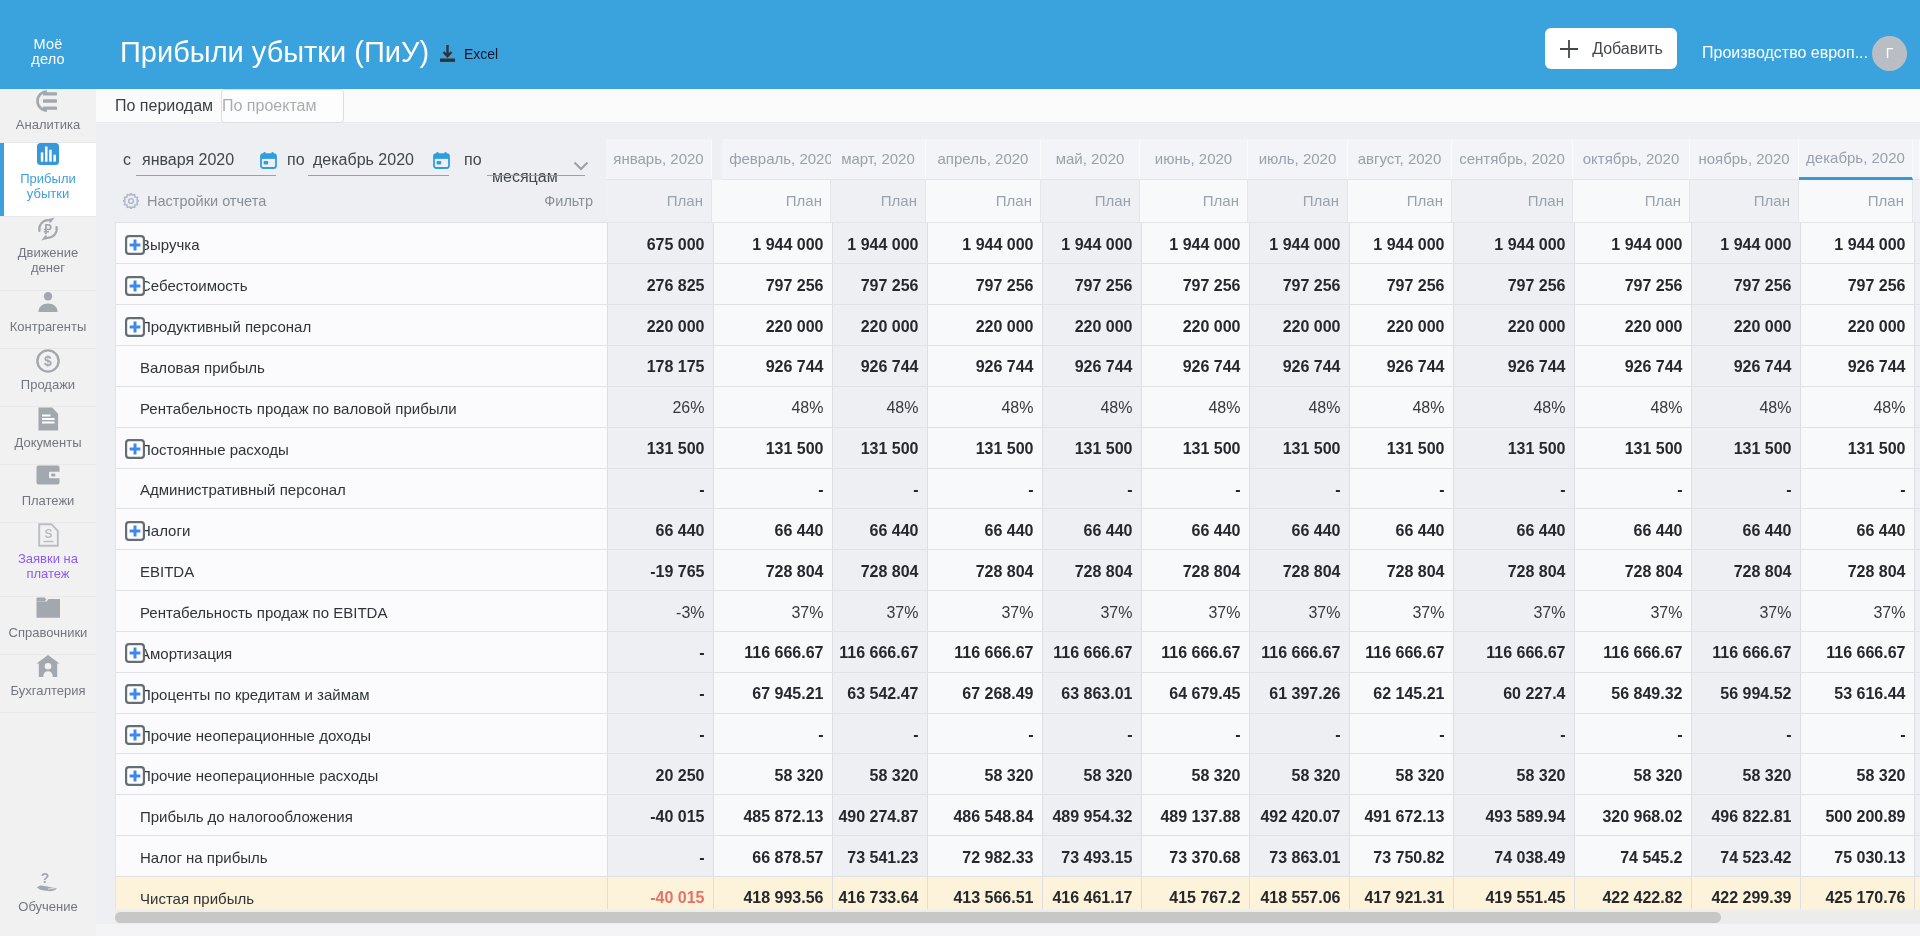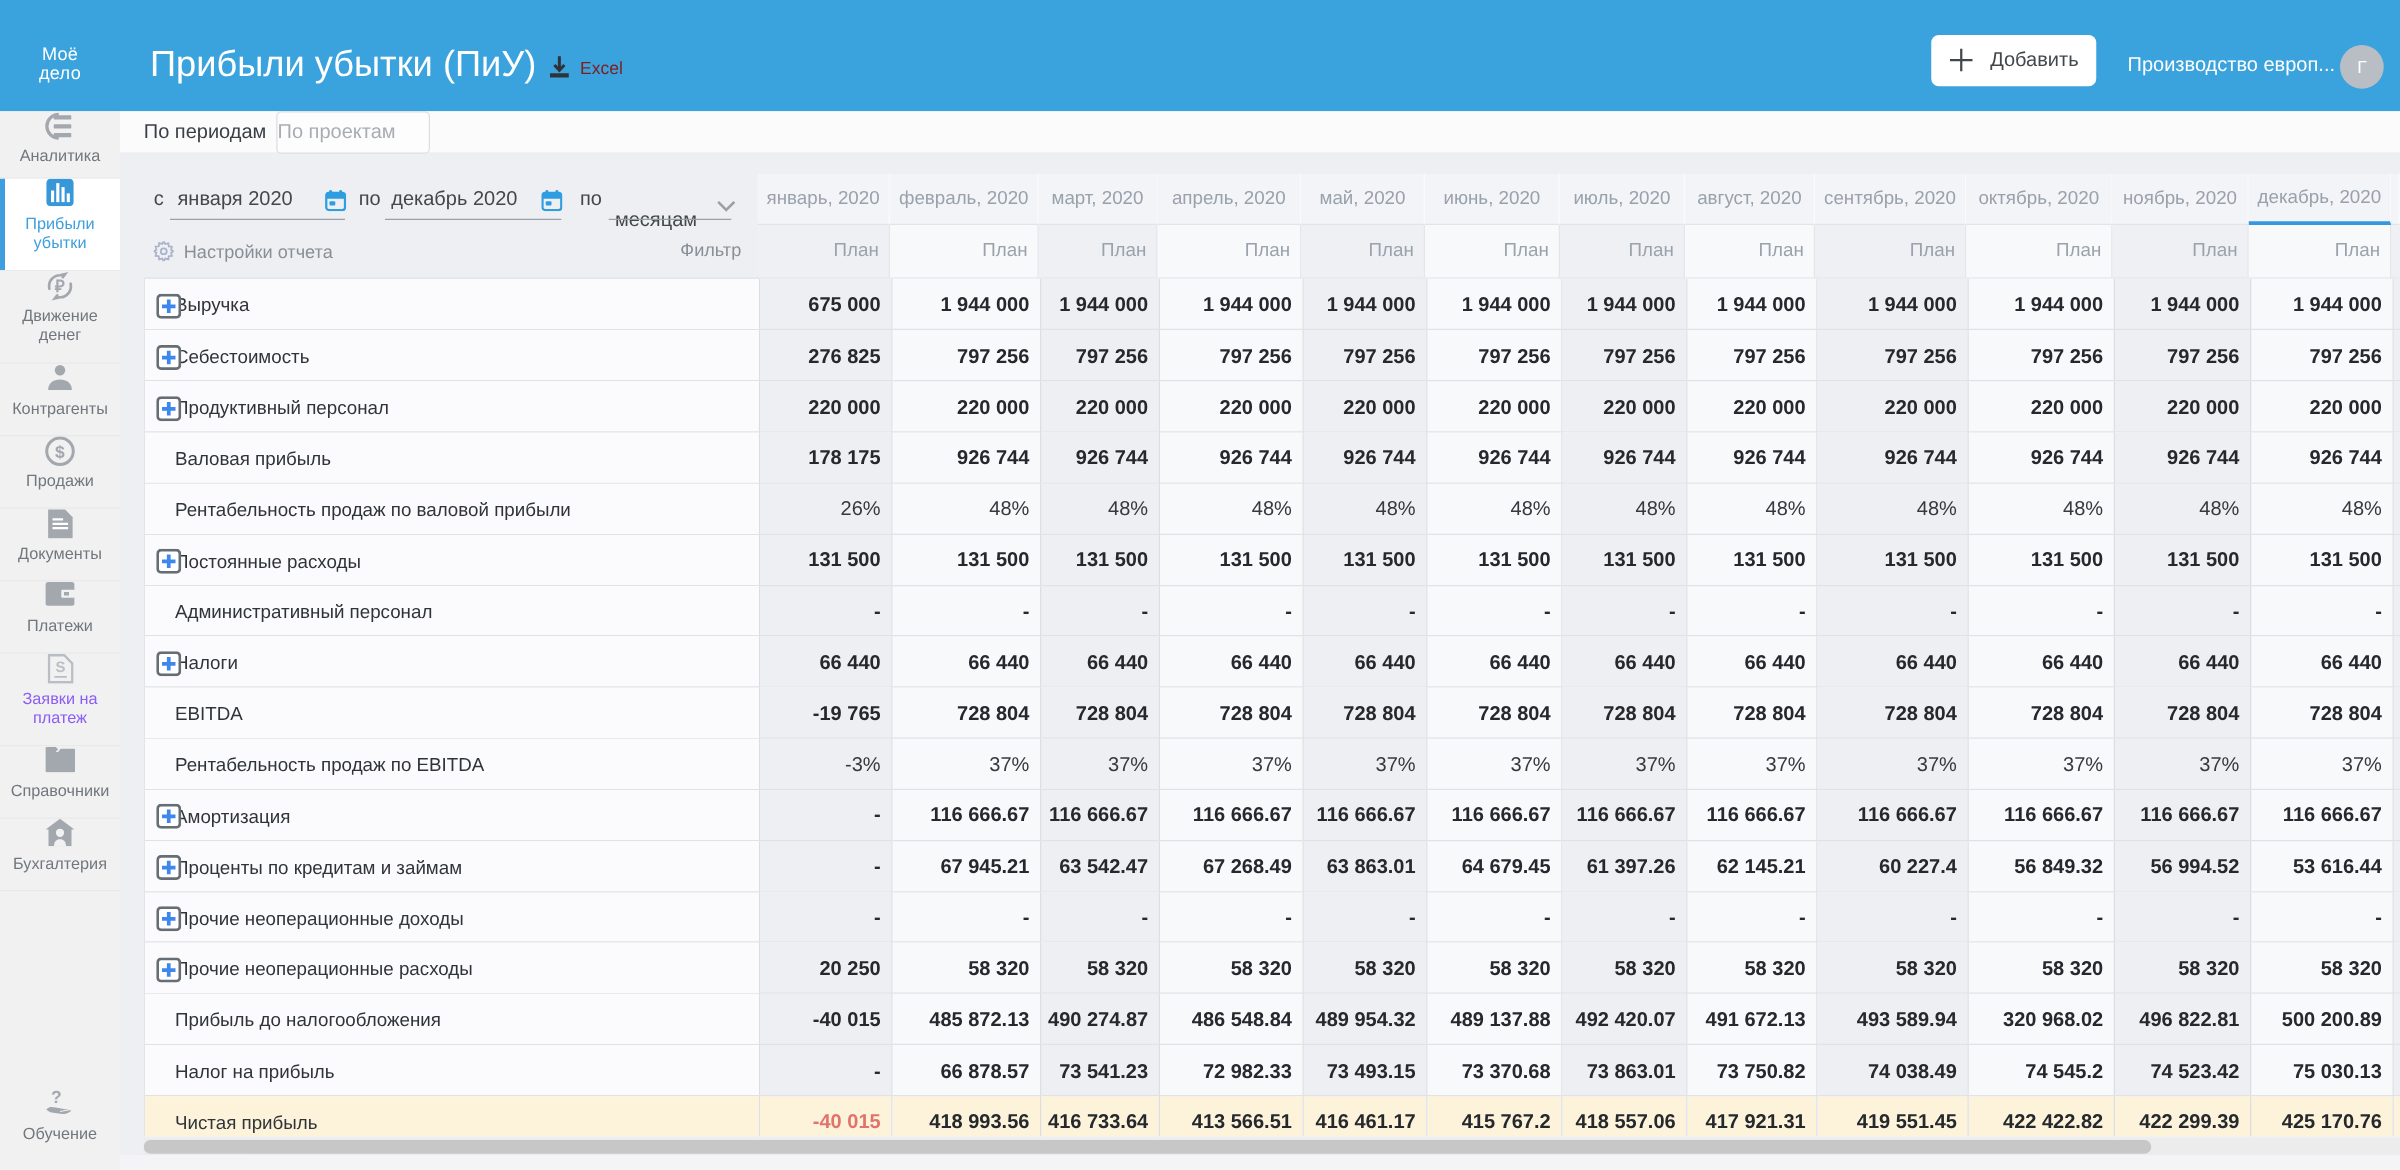--- a/index.html
+++ b/index.html
@@ -3,21 +3,21 @@
 <meta charset="utf-8">
 <style>
   * { margin:0; padding:0; box-sizing:border-box; }
   html,body { width:1920px; height:936px; overflow:hidden; }
   body { font-family:"Liberation Sans", sans-serif; background:#edeff2; position:relative; }
 
   
   .hdr { position:absolute; left:0; top:0; width:1920px; height:89px; background:#3aa3de; }
   .logo { position:absolute; left:0; top:37px; width:96px; text-align:center; color:#fff; font-size:14.5px; line-height:14.5px; letter-spacing:0.2px;}
   .title { position:absolute; left:120px; top:36px; color:#fff; font-size:29px; font-weight:400; white-space:nowrap; }
-  .excel { position:absolute; left:438px; top:44px; color:#7f1d1d; font-size:14px; }
+  .excel { position:absolute; left:438px; top:44px; color:#0f172a; font-size:14px; }
   .excel svg { vertical-align:-4px; margin-right:7px;}
   .btn-add { position:absolute; left:1545px; top:28px; width:132px; height:41px; background:#fff; border-radius:6px; color:#42474b; font-size:16px; line-height:41px; text-align:center; }
   .btn-add svg { vertical-align:-5px; margin-right:13px; }
   .org { position:absolute; right:52px; top:44px; color:#fff; font-size:16px; }
   .avatar { position:absolute; left:1872px; top:36px; width:35px; height:35px; border-radius:50%; background:#b9bec4; color:#fff; font-size:14px; text-align:center; line-height:35px; }
 
   
   .side { position:absolute; left:0; top:89px; width:96px; height:847px; background:#f1f1f2; }
   .sitem { position:relative; width:96px; text-align:center; color:#72777d; font-size:13px; line-height:15px; border-bottom:1px solid #e9e9ea; padding-top:0;}
   .sitem .ic { height:26px; margin-bottom:2px; }
@@ -172,21 +172,21 @@
     <svg class="gear" width="16" height="16" viewBox="0 0 16 16">
         <path d="M8 0l1.2 2.2 2.5-.6.3 2.5 2.5.3-.6 2.5L16 8l-2.1 1.2.6 2.5-2.5.3-.3 2.5-2.5-.6L8 16l-1.2-2.1-2.5.6-.3-2.5-2.5-.3.6-2.5L0 8l2.1-1.2-.6-2.5 2.5-.3.3-2.5 2.5.6z" fill="none" stroke="#a9b4cc" stroke-width="1.4"></path>
         <circle cx="8" cy="8" r="2.4" fill="none" stroke="#a9b4cc" stroke-width="1.4"></circle>
       </svg>Настройки отчета
     <span class="filter-r">Фильтр</span>
   </div>
 </div>
 
 <div class="months" id="mrow">
     <div class="mcell" style="left:0px;width:106px;">январь, 2020</div>
-    <div class="mcell" style="left:106px;width:119px;">февраль, 2020</div>
+    <div class="mcell" style="left:116px;width:119px;">февраль, 2020</div>
     <div class="mcell" style="left:225px;width:95px;">март, 2020</div>
     <div class="mcell" style="left:320px;width:115px;">апрель, 2020</div>
     <div class="mcell" style="left:435px;width:99px;">май, 2020</div>
     <div class="mcell" style="left:534px;width:108px;">июнь, 2020</div>
     <div class="mcell" style="left:642px;width:100px;">июль, 2020</div>
     <div class="mcell" style="left:742px;width:104px;">август, 2020</div>
     <div class="mcell" style="left:846px;width:121px;">сентябрь, 2020</div>
     <div class="mcell" style="left:967px;width:117px;">октябрь, 2020</div>
     <div class="mcell" style="left:1084px;width:109px;">ноябрь, 2020</div>
     <div class="mcell last" style="left:1193px;width:114px;">декабрь, 2020</div>

